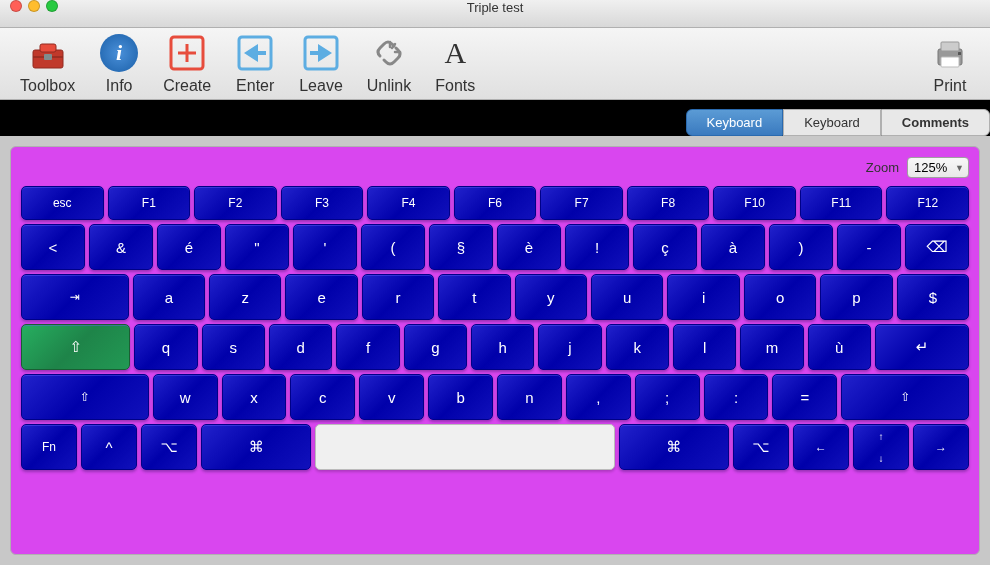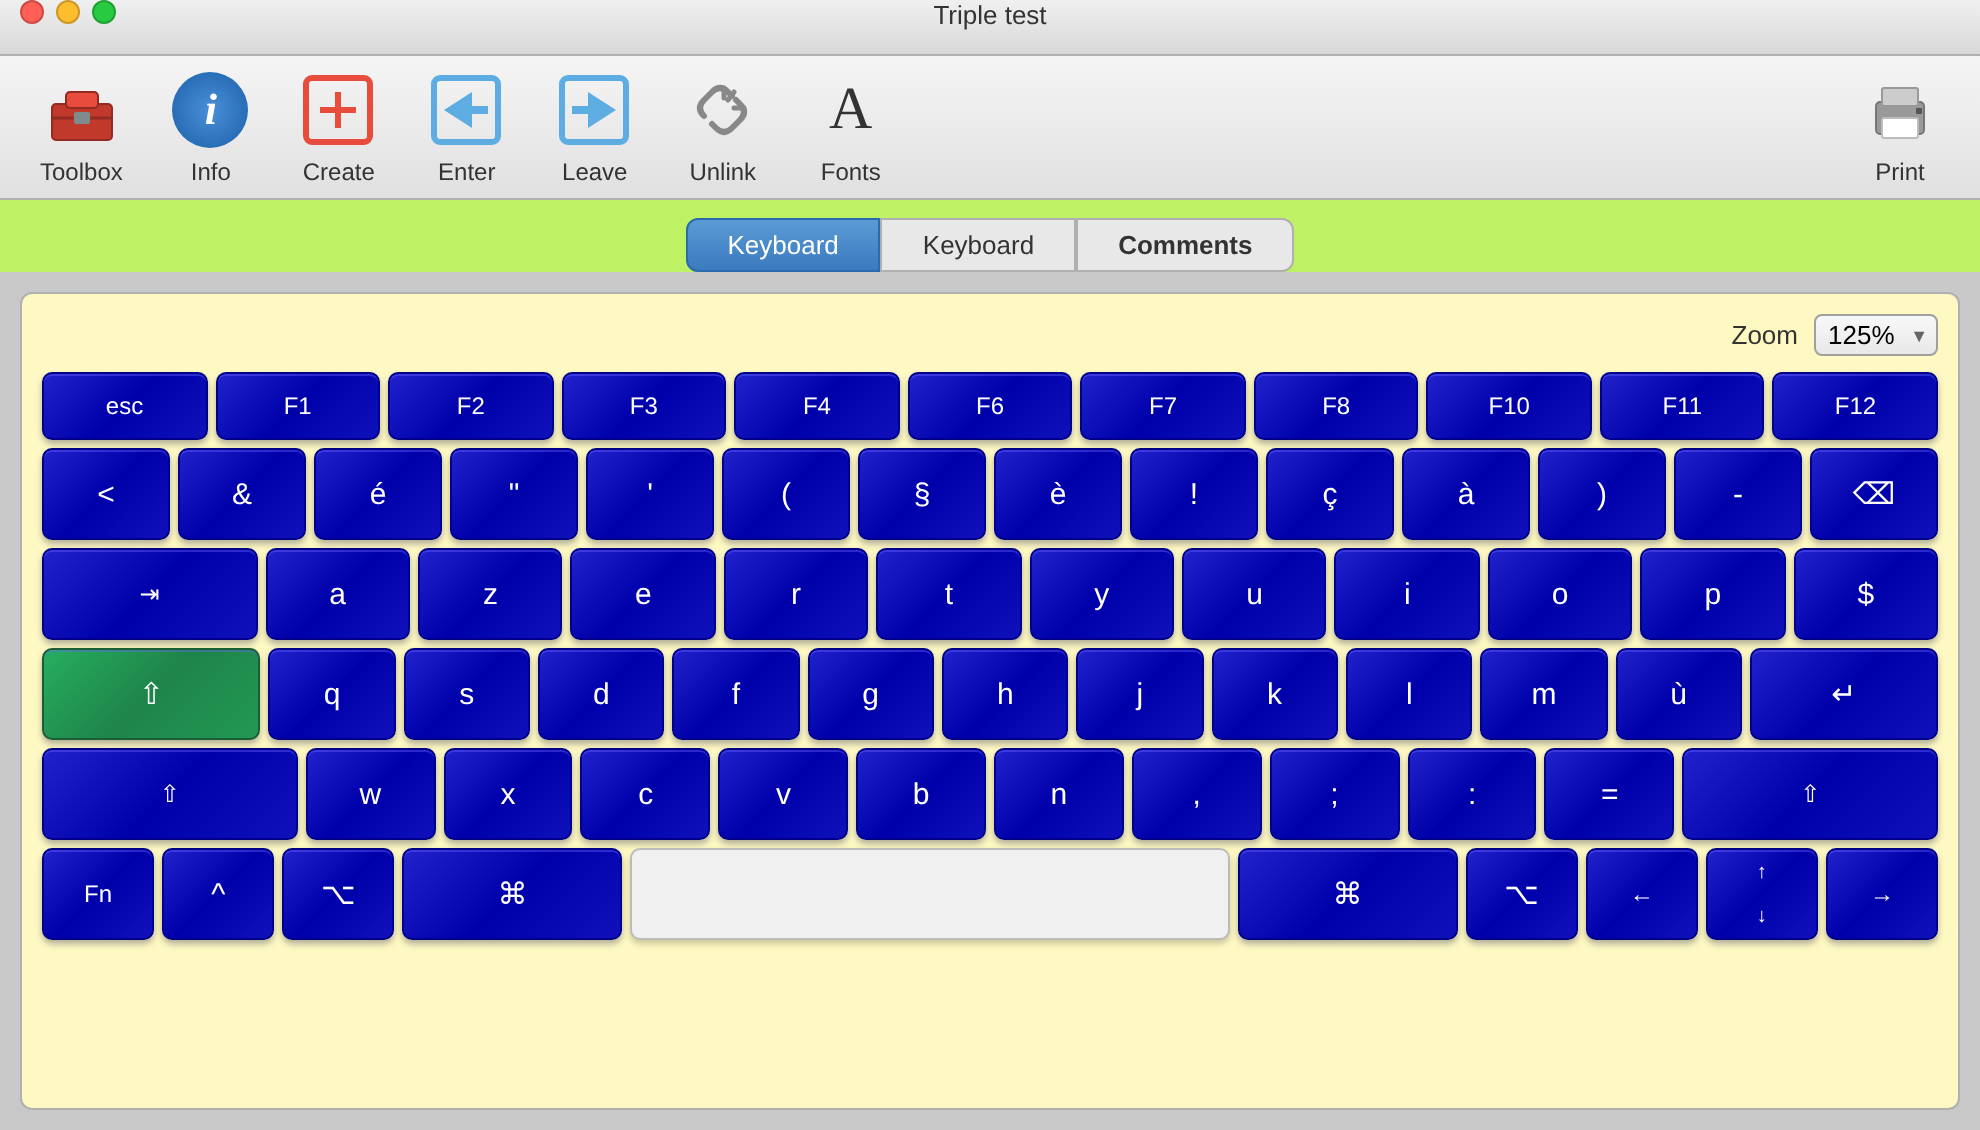--- a/index.html
+++ b/index.html
@@ -65,21 +65,21 @@
       min-width: 56px;
     }
     .toolbar-item-icon {
       width: 40px;
       height: 40px;
       display: flex;
       align-items: center;
       justify-content: center;
     }
     .toolbar-item-label {
-      font-size: 12px;
+      font-size: 16px;
       color: #333;
     }
     .toolbar-spacer { flex: 1; }
 
     
     .icon-info {
       width: 38px; height: 38px;
       background: radial-gradient(circle, #4a90d9, #1a5fa8);
       border-radius: 50%;
       display: flex; align-items: center; justify-content: center;
@@ -124,21 +124,21 @@
     }
 
     
     .main-content {
       background: #c8c8c8;
       padding: 10px;
       height: calc(565px - 28px - 72px - 36px);
     }
 
     .keyboard-panel {
-      background: #fef9c3;
+      background: #d946ef;
       border: 1px solid #b0b0b0;
       border-radius: 6px;
       padding: 10px;
       height: 100%;
     }
 
     
     .zoom-bar {
       display: flex;
       align-items: center;
@@ -309,21 +309,21 @@
         <rect x="7" y="15" width="24" height="16" rx="2" fill="#999" stroke="#777" stroke-width="1"></rect>
         <rect x="10" y="8" width="18" height="9" rx="1" fill="#ccc" stroke="#999" stroke-width="1"></rect>
         <rect x="10" y="23" width="18" height="10" rx="1" fill="white" stroke="#bbb" stroke-width="1"></rect>
         <rect x="27" y="18" width="3" height="3" rx="0.5" fill="#555"></rect>
       </svg>
     </div>
     <span class="toolbar-item-label">Print</span>
   </div>
 </div>
 
-<div class="tab-container" style="height:36px; background: #bef264; display:flex; align-items:flex-end; justify-content:center; padding-bottom:0;">
+<div class="tab-container" style="height:36px; background: #000000; display:flex; align-items:flex-end; justify-content:flex-end; padding-bottom:0;">
   <button class="tab-btn active">Keyboard</button>
   <button class="tab-btn">Keyboard</button>
   <button class="tab-btn">Comments</button>
 </div>
 
 <div class="main-content">
   <div class="keyboard-panel">
 
     <div class="zoom-bar">
       <span class="zoom-label">Zoom</span>

